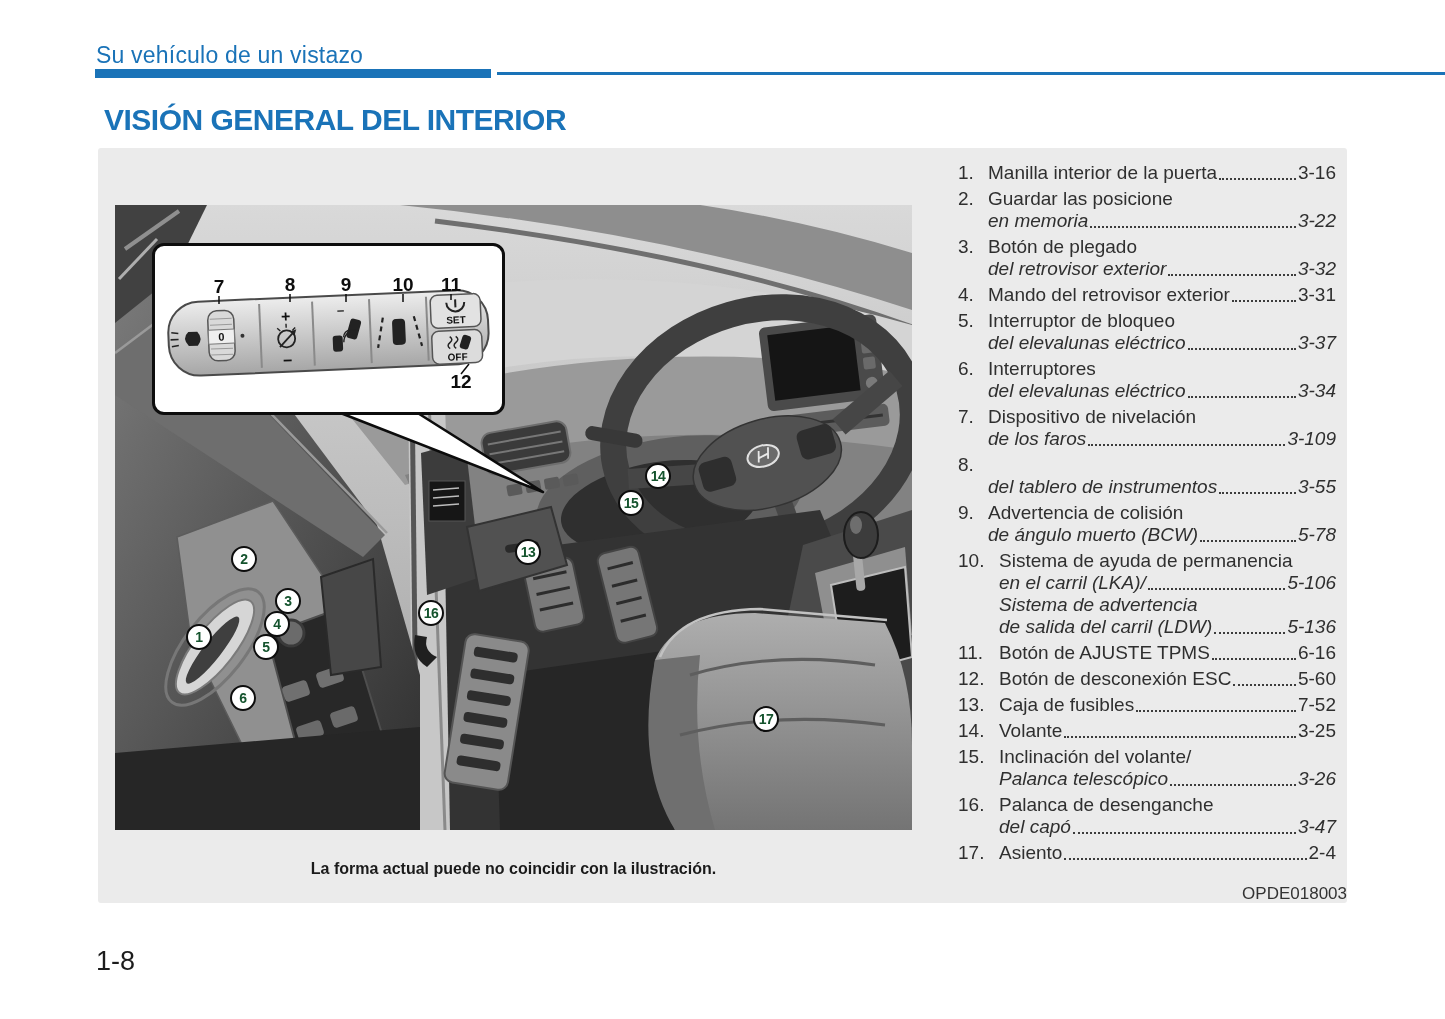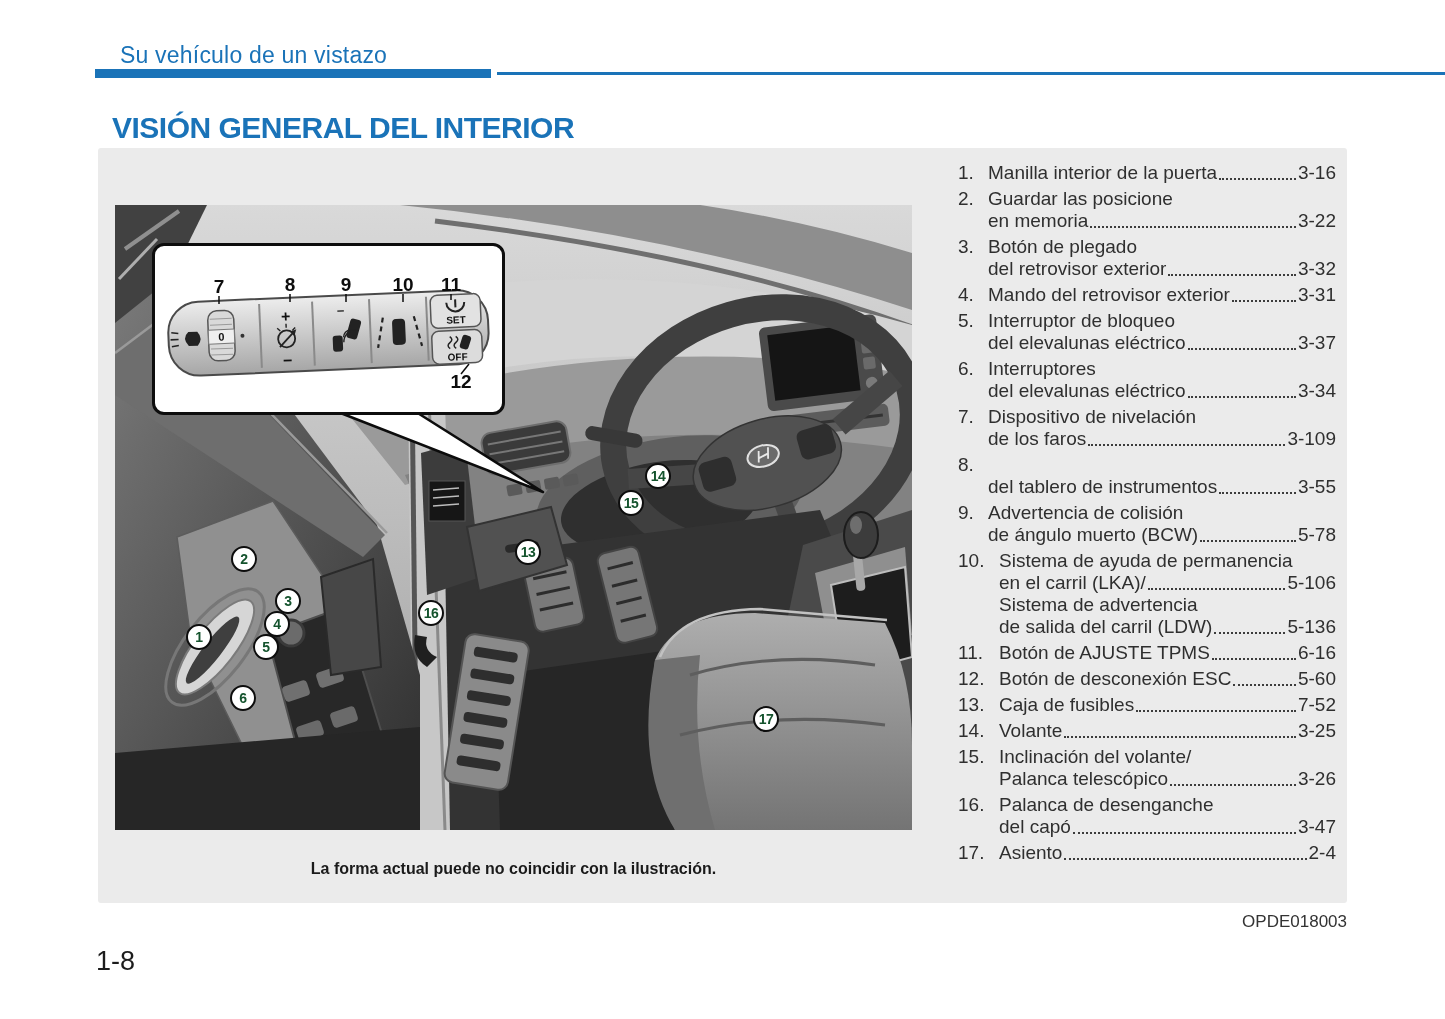--- a/index.html
+++ b/index.html
@@ -1,43 +1,43 @@
 <!DOCTYPE html>
 <html><head>
 <meta charset="utf-8">
 <style>
   html,body{margin:0;padding:0;background:#ffffff;}
   .page{position:relative;width:1445px;height:1019px;background:#fff;overflow:hidden;
         font-family:"Liberation Sans", sans-serif;color:#2a2a2a;}
   
-  .section-title{position:absolute;left:96px;top:42px;font-size:23px;color:#1a73b8;letter-spacing:0.2px;margin-left:24px;}
+  .section-title{position:absolute;left:96px;top:42px;font-size:23px;color:#1a73b8;letter-spacing:0.2px;}
   .bar-thick{position:absolute;left:95px;top:69px;width:396px;height:9px;background:#1a73b8;}
   .bar-thin{position:absolute;left:497px;top:72px;width:948px;height:3px;background:#1a73b8;}
   .page-title{position:absolute;left:96px;top:95px;font-size:30px;font-weight:bold;color:#1a73b8;
-              letter-spacing:-0.5px;margin:16px;}
+              letter-spacing:-0.5px;margin:8px;}
   
   .figure{position:absolute;left:98px;top:148px;width:1249px;height:755px;background:#ebebeb;border-radius:3px;}
   .photo{position:absolute;left:17px;top:57px;width:797px;height:625px;}
   .photo svg{position:absolute;left:0;top:0;}
   .inset{position:absolute;left:37px;top:38px;width:353px;height:172px;background:#ffffff;
          border:3px solid #0d0d0d;border-radius:12px;box-sizing:border-box;}
   .inset svg{position:absolute;left:0;top:0;}
   .marker{position:absolute;width:26px;height:26px;border-radius:50%;background:#fff;border:2px solid #0d0d0d;
           box-sizing:border-box;display:flex;align-items:center;justify-content:center;
           font-size:14px;font-weight:bold;color:#14532d;letter-spacing:-0.5px;z-index:5;}
   .caption{position:absolute;left:17px;top:712px;width:797px;text-align:center;
            font-size:16px;font-weight:bold;color:#1a1a1a;}
-  .image-code{position:absolute;right:0px;top:764px;font-size:17px;color:#333;}
+  .image-code{position:absolute;right:0px;top:736px;font-size:17px;color:#333;}
   
   .parts-list{position:absolute;left:860px;top:14px;width:378px;font-size:19px;line-height:22px;color:#2f2f2f;}
   .item{margin-bottom:4px;}
   .row{display:flex;align-items:flex-end;}
   .num{flex:0 0 30px;}
   .item.wide .num{flex-basis:41px;}
-  .row.cont{padding-left:30px;}
+  .row.cont{padding-left:30px;font-style:italic;}
   .item.wide .row.cont{padding-left:41px;}
   .txt{white-space:nowrap;}
   .leader{flex:1 1 auto;min-width:10px;border-bottom:2.4px dotted #3c3c3c;margin:0 2px 4px 2px;}
   .pg{white-space:nowrap;}
   .page-number{position:absolute;left:96px;top:946px;font-size:27px;color:#1c1c1c;text-align:center;}
   svg text{font-family:"Liberation Sans", sans-serif;}
 </style>
 </head>
 <body>
 

